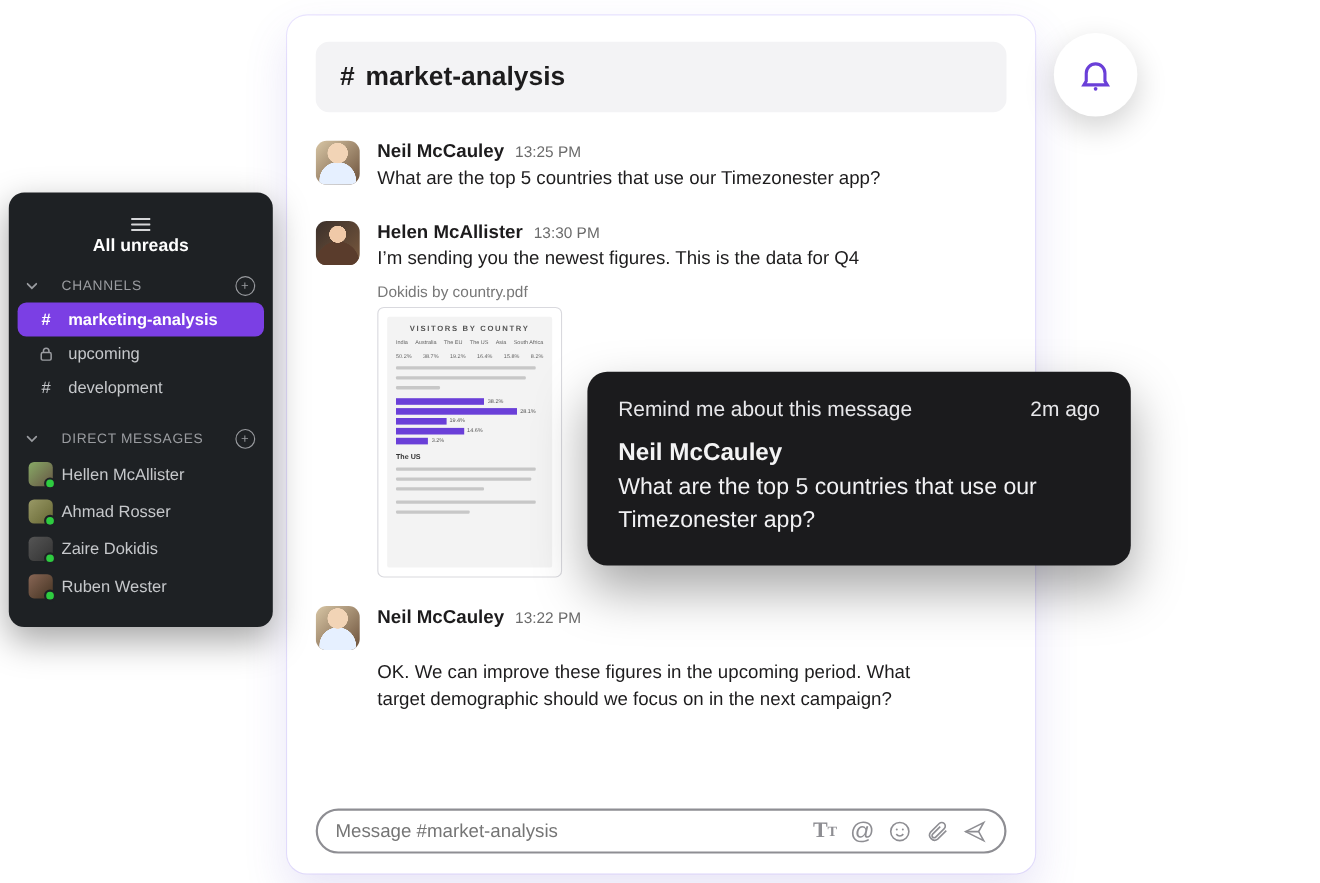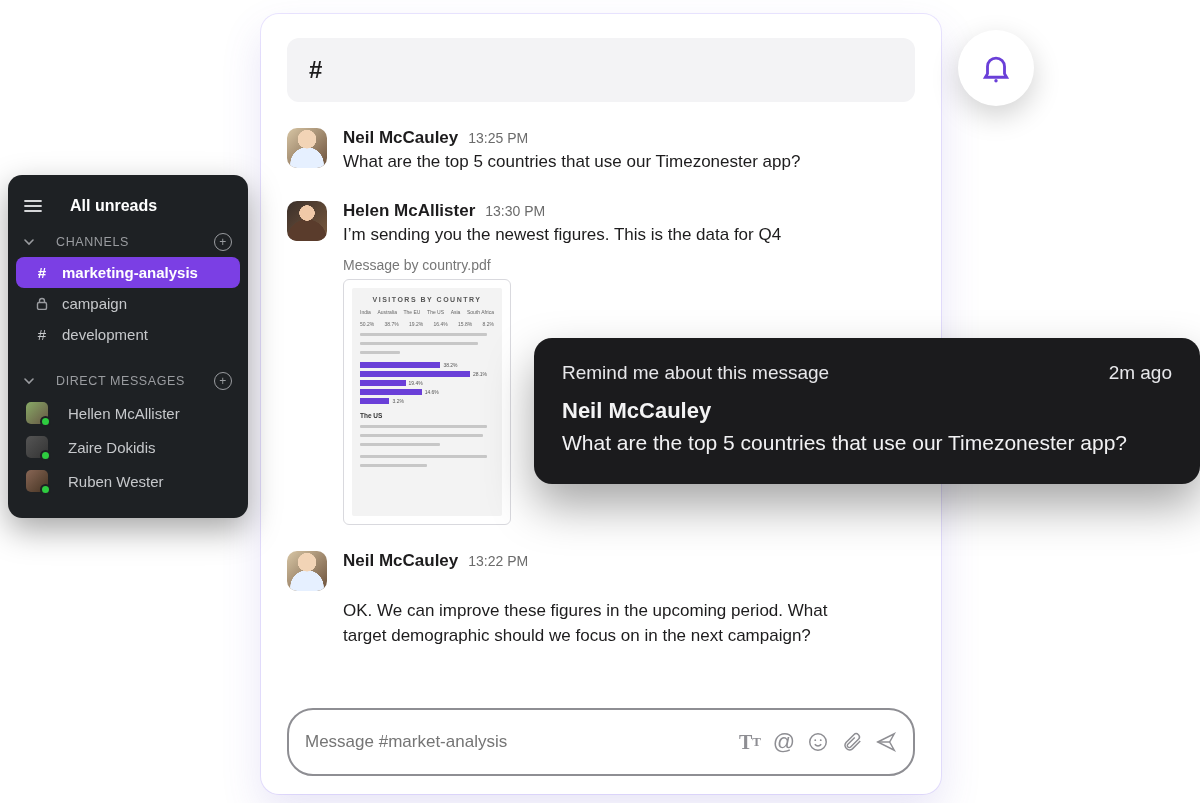--- a/index.html
+++ b/index.html
@@ -84,21 +84,21 @@
     font-size:6px; color:#555;
   }
   .thumb-title{letter-spacing:1.5px; text-align:center; font-size:7px; color:#555; font-weight:600;}
   .thumb-bars{display:flex; flex-direction:column; gap:3px; margin-top:2px;}
   .tb{height:6px; background:#6a3fd8;}
   .txtline{height:3px; background:#c7c7c7; border-radius:1px;}
 
   
   .composer {
     margin-top: 8px;
-    height: 68px;
+    height: 41px;
     border: 2px solid #8e8e93;
     border-radius: 26px;
     display:flex;
     align-items:center;
     padding: 0 16px;
     gap:12px;
   }
   .composer input {
     flex:1; border:none; outline:none; font-size:17px; color:#8a8a8f; background:transparent;
   }
@@ -111,23 +111,24 @@
     left: 8px;
     top: 175px;
     width: 240px;
     background: #1e2124;
     color: #d5d6d8;
     border-radius: 14px;
     padding: 16px 0 20px;
     box-shadow: 0 12px 32px rgba(0,0,0,.35);
   }
   .sb-row {
-    display:flex; align-items:center; gap:28px;
+    display:flex; align-items:center; gap:4px;
     padding: 6px 16px;
     font-size: 15px;
+    flex-direction: column;
   }
   .sb-title { font-weight:700; color:#fff; font-size:16px; }
   .sb-section {
     display:flex; align-items:center; justify-content:space-between;
     padding: 12px 16px 6px;
     font-size:12.5px; letter-spacing:.6px; color:#9a9ca0;
   }
   .sb-section-left{display:flex;align-items:center;gap:22px;}
   .caret { width:10px; height:10px; }
   .plus-circle { width:18px;height:18px;border:1.5px solid #9a9ca0;border-radius:50%;display:flex;align-items:center;justify-content:center;font-size:12px;color:#9a9ca0;line-height:1;}
@@ -136,21 +137,21 @@
     display:flex;align-items:center;gap:12px;
     padding:7px 16px 7px 18px;
     font-size:15px;color:#c6c8cb;
     border-radius:8px;
     margin:0 8px;
   }
   .ch-item.active { background:#7b3fe4; color:#fff; font-weight:700; }
   .ch-icon{width:16px;display:inline-flex;justify-content:center;}
 
   .dm-item {
-    display:flex;align-items:center;gap:20px;
+    display:flex;align-items:center;gap:8px;
     padding:6px 16px 6px 18px;
     font-size:15px;color:#c6c8cb;
   }
   .dm-av{width:22px;height:22px;border-radius:5px;position:relative;background:#555;}
   .presence{position:absolute;right:-3px;bottom:-3px;width:11px;height:11px;border-radius:50%;background:#2ecc40;border:2px solid #1e2124;}
 
   
   .bell-badge{
     position:absolute;
     left: 958px; top: 30px;
@@ -158,39 +159,40 @@
     background:#fff;
     box-shadow:0 10px 28px rgba(0,0,0,.18);
     display:flex;align-items:center;justify-content:center;
   }
   .bell-badge svg{width:34px;height:34px;stroke:#6a3fd8;fill:none;stroke-width:2;}
 
   
   .toast{
     position:absolute;
     left:534px; top:338px;
-    width:666px;
+    width:494px;
     background:#1b1b1d;
     color:#f3f3f4;
     border-radius:18px;
     box-shadow:0 22px 46px rgba(0,0,0,.35);
     padding:24px 28px 26px;
   }
   .toast-top{display:flex;justify-content:space-between;font-size:19px;color:#e7e7ea;}
   .toast-author{font-weight:800;font-size:22px;margin-top:14px;}
   .toast-body{font-size:21px;line-height:1.42;margin-top:4px;color:#f1f1f3;}
 
 </style>
 </head>
 <body>
 
 <div class="chat-window">
 
   <div class="channel-header">
     <span class="hash-hdr">#</span>
+    <span>market-analysis</span>
   </div>
 
   <div class="messages">
 
     <div class="msg">
       <div class="avatar-msg neil"></div>
       <div class="msg-body">
         <div class="msg-head">
           <span class="msg-author">Neil McCauley</span>
           <span class="msg-time">13:25 PM</span>
@@ -200,21 +202,21 @@
     </div>
 
     <div class="msg">
       <div class="avatar-msg helen"></div>
       <div class="msg-body">
         <div class="msg-head">
           <span class="msg-author">Helen McAllister</span>
           <span class="msg-time">13:30 PM</span>
         </div>
         <div class="msg-text"> I’m sending you the newest figures. This is the data for Q4</div>
-        <div class="attach-label">Message by country.pdf</div>
+        <div class="attach-label">Dokidis by country.pdf</div>
         <div class="attach-thumb">
           <div class="thumb-inner">
             <div class="thumb-title">VISITORS BY COUNTRY</div>
             <div style="display:flex;gap:4px;justify-content:space-between;font-size:5px;color:#666;">
               <span>India</span>
                 <span>Australia</span>
                 <span>The EU</span>
                 <span>The US</span>
                 <span>Asia</span>
                 <span>South Africa</span>
@@ -328,21 +330,21 @@
     <span class="ch-icon">#</span>
     <span>marketing-analysis</span>
   </div>
   <div class="ch-item">
     <span class="ch-icon">
       <svg width="12" height="13" viewBox="0 0 12 13">
           <rect x="1.5" y="5.5" width="9" height="7" rx="1.5" fill="none" stroke="#9a9ca0" stroke-width="1.4"></rect>
           <path d="M3.5 5.5V4a2.5 2.5 0 015 0v1.5" fill="none" stroke="#9a9ca0" stroke-width="1.4"></path>
         </svg>
     </span>
-    <span>campaign</span>
+    <span>upcoming</span>
   </div>
   <div class="ch-item">
     <span class="ch-icon">#</span>
     <span>development</span>
   </div>
 
   <div class="sb-section" style="margin-top:10px;">
     <div class="sb-section-left">
       <svg class="caret" viewBox="0 0 10 10">
           <path d="M1 3l4 4 4-4" stroke="#9a9ca0" stroke-width="1.6" fill="none" stroke-linecap="round"></path>
@@ -350,20 +352,26 @@
       <span>DIRECT MESSAGES</span>
     </div>
     <span class="plus-circle">+</span>
   </div>
 
   <div class="dm-item">
     <span class="dm-av" style="background:linear-gradient(135deg,#8a6,#654);">
         <span class="presence"></span>
       </span>
     <span>Hellen McAllister</span>
+  </div>
+  <div class="dm-item">
+    <span class="dm-av" style="background:linear-gradient(135deg,#996,#663);">
+        <span class="presence"></span>
+      </span>
+    <span>Ahmad Rosser</span>
   </div>
   <div class="dm-item">
     <span class="dm-av" style="background:linear-gradient(135deg,#555,#333);">
         <span class="presence"></span>
       </span>
     <span>Zaire Dokidis</span>
   </div>
   <div class="dm-item">
     <span class="dm-av" style="background:linear-gradient(135deg,#865,#432);">
         <span class="presence"></span>

